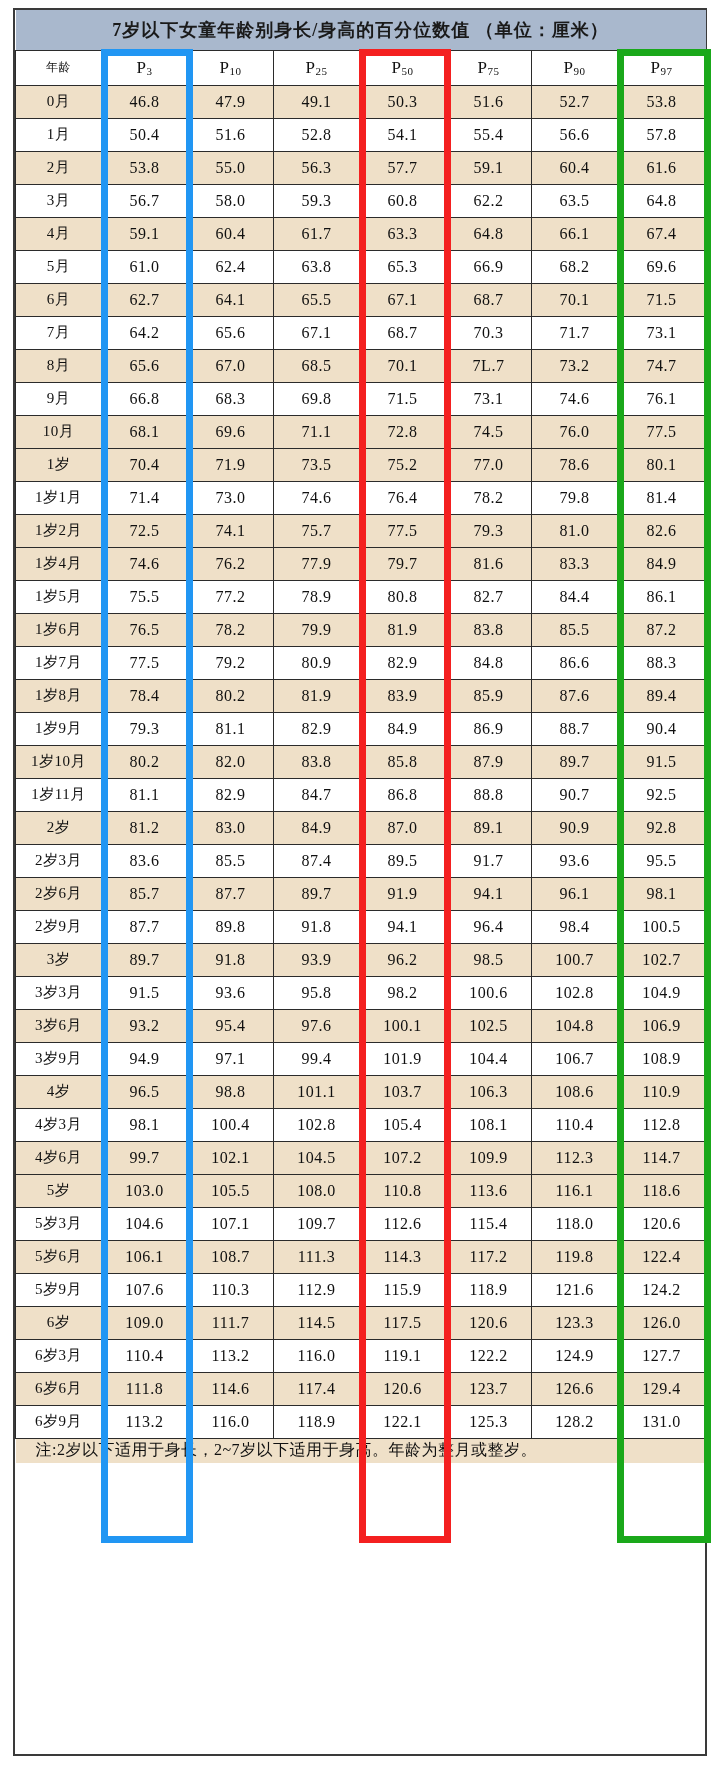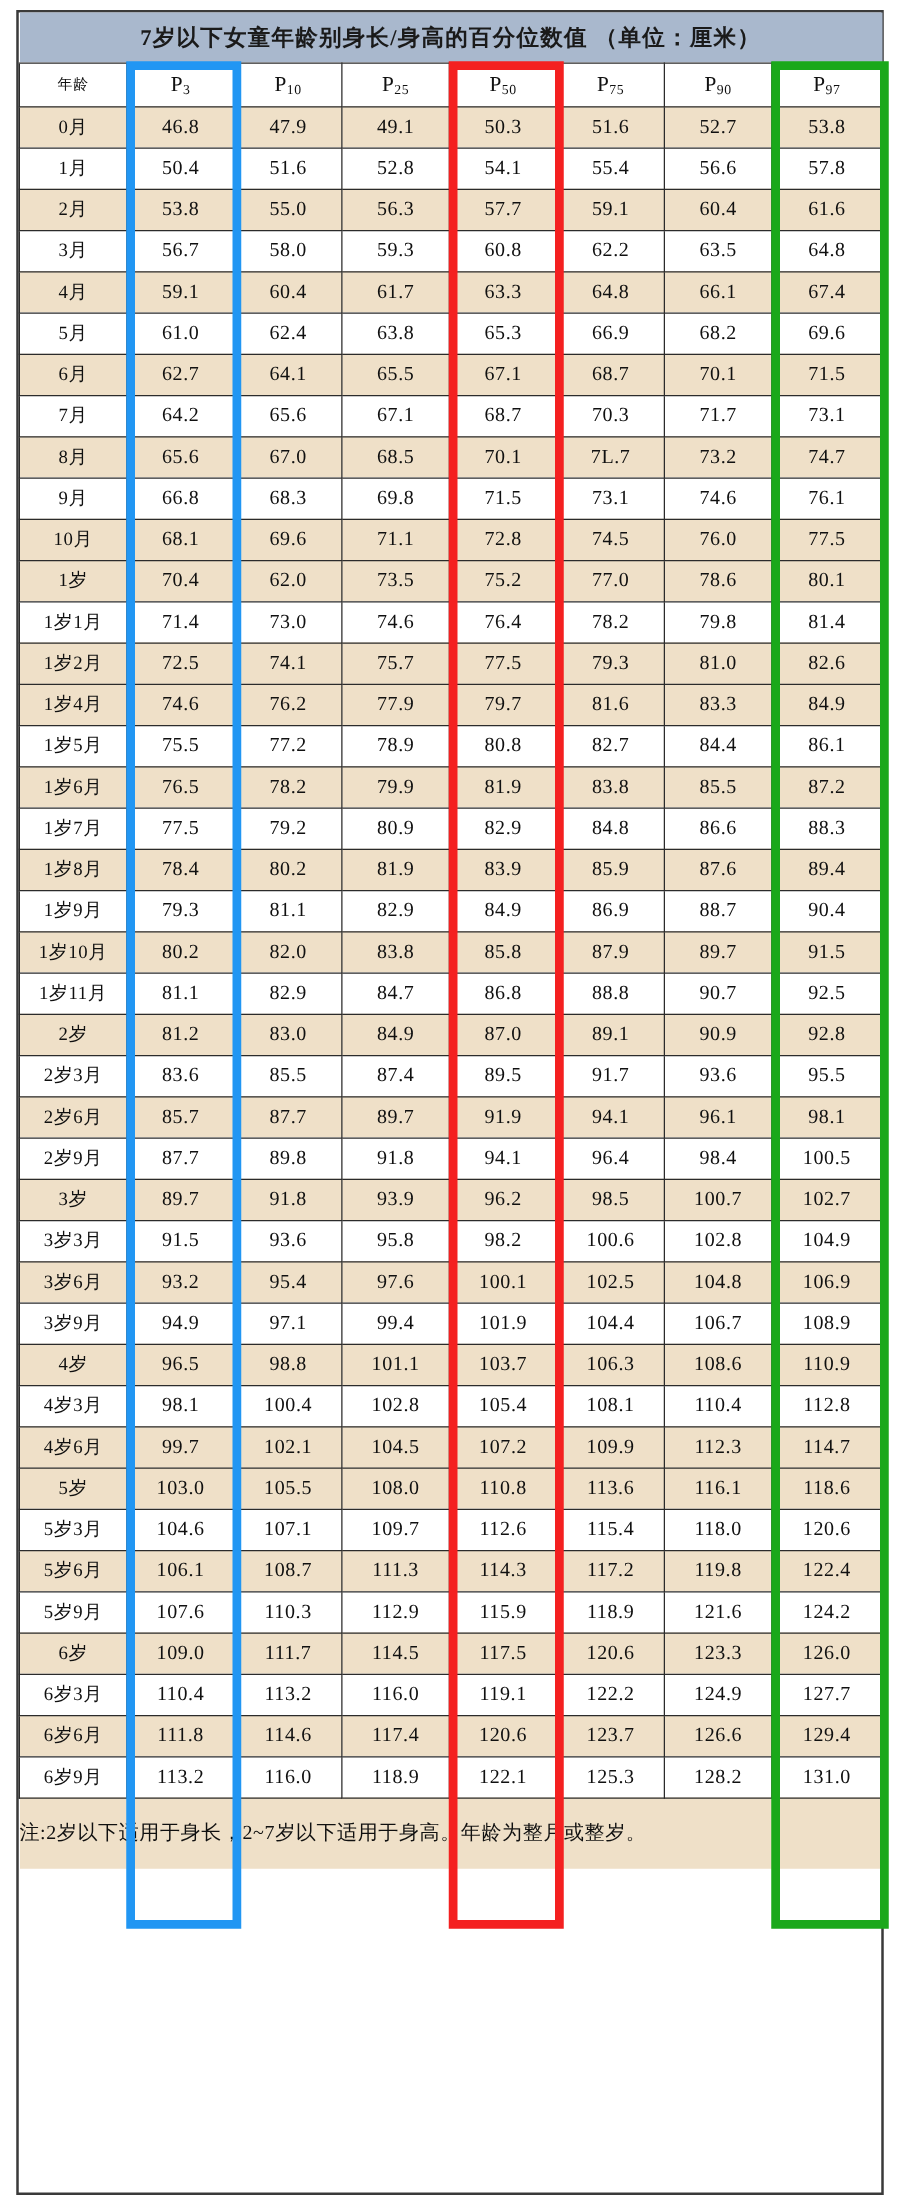--- a/index.html
+++ b/index.html
@@ -61,23 +61,23 @@
   .pname { font-size: 17px; margin-top: 24px; }
   .pname sub { font-size: 11px; vertical-align: baseline; position: relative; bottom: -2px; }
   
   tr.data-row td { height: 33px; font-size: 16px; color: #101010; }
   tr.data-row td.agecell { font-size: 15px; }
   tr.row-tan td { background: #efe0c8; }
   tr.row-white td { background: #ffffff; }
   
   tr.note-row td {
     background: #efe0c8;
-    height: 57px;
+    height: 25px;
     text-align: left;
-    padding-left: 0;
+    padding-left: 20px;
     font-size: 16px;
     color: #101010;
     border-left: none;
     border-right: none;
     border-bottom: none;
   }
   
   .hl {
     position: absolute;
     pointer-events: none;
@@ -225,21 +225,21 @@
             <td>69.6</td>
             <td>71.1</td>
             <td>72.8</td>
             <td>74.5</td>
             <td>76.0</td>
             <td>77.5</td>
           </tr>
           <tr class="data-row row-tan">
             <td class="agecell">1岁</td>
             <td>70.4</td>
-            <td>62.0</td>
+            <td>71.9</td>
             <td>73.5</td>
             <td>75.2</td>
             <td>77.0</td>
             <td>78.6</td>
             <td>80.1</td>
           </tr>
           <tr class="data-row row-white">
             <td class="agecell">1岁1月</td>
             <td>71.4</td>
             <td>73.0</td>

